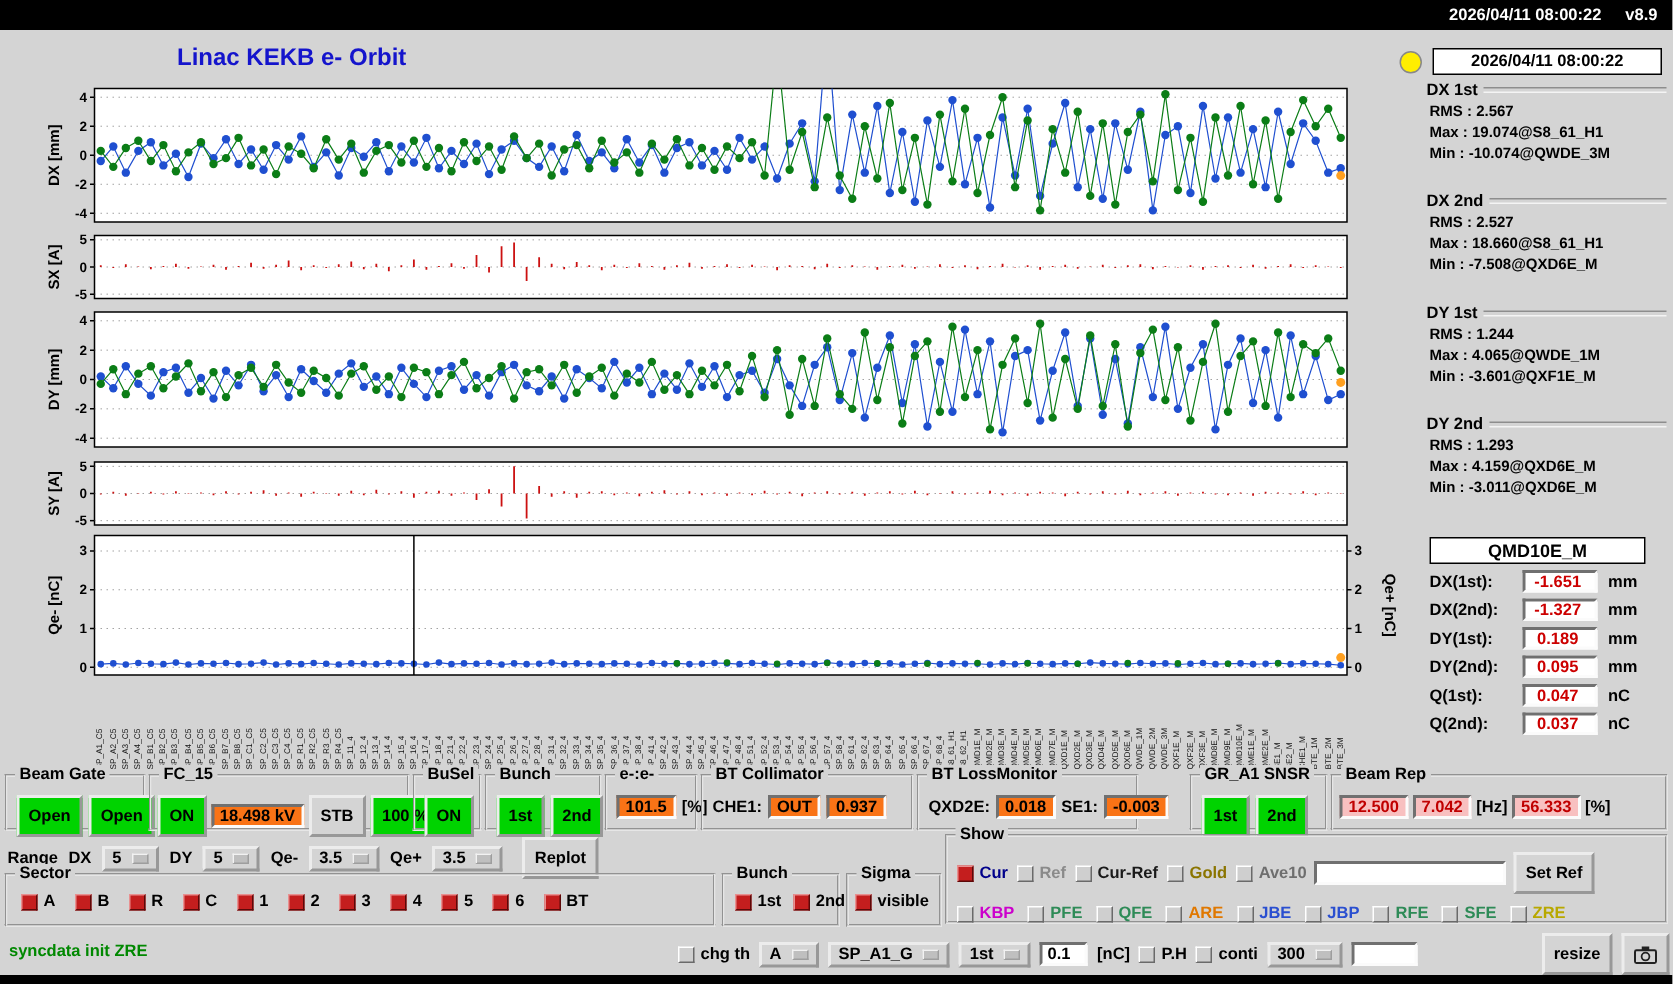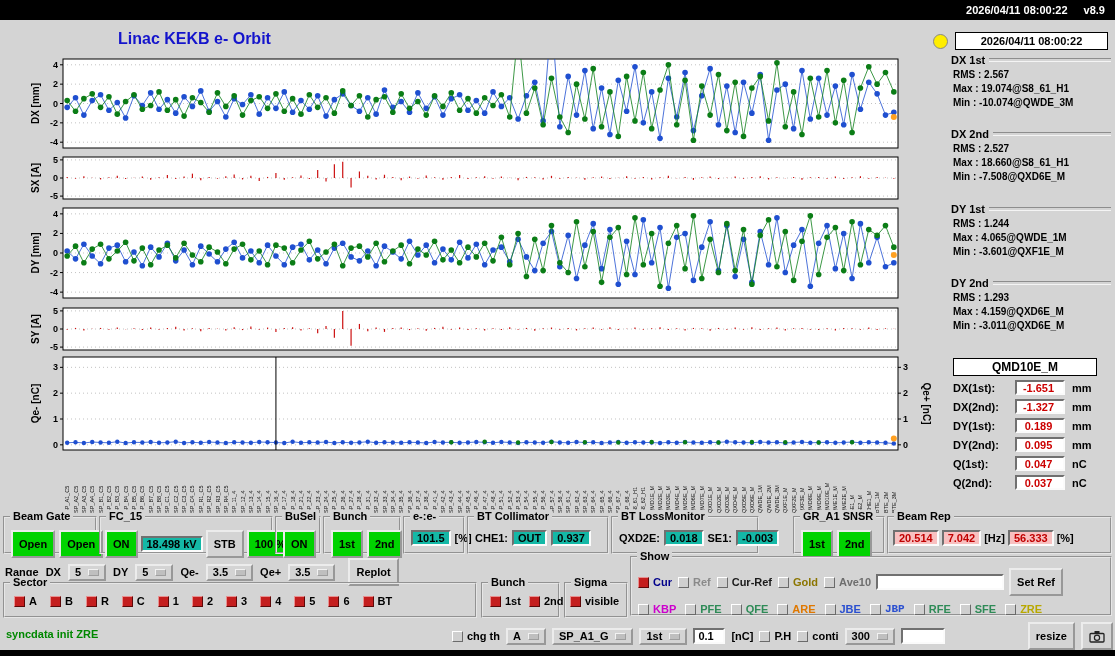--- a/index.html
+++ b/index.html
@@ -27,21 +27,21 @@
   .qmd-unit{margin-left:7px;}
   #xlabels{position:absolute;left:0;top:452px;width:1115px;height:62px;overflow:hidden;}
   #xlabels span{position:absolute;top:1px;writing-mode:vertical-rl;transform:rotate(180deg);
                 font-size:5.5px;line-height:6px;height:60px;overflow:hidden;color:#111;}
   .grp{position:absolute;border:2px groove #e6e6e6;box-sizing:border-box;}
   .grp .lg{position:absolute;top:-8px;left:5px;background:#d4d4d4;padding:0 3px;font-size:11px;font-weight:bold;white-space:nowrap;}
   .grp .row{display:flex;align-items:center;gap:4px;padding:12px 4px 0 6px;}
   .btn{border:2px outset #ececec;background:#d4d4d4;font-size:11px;font-weight:bold;height:17px;
        display:inline-flex;align-items:center;justify-content:center;padding:12px 6px;box-sizing:border-box;white-space:nowrap;cursor:default;}
   .btn.green{background:#00d300;}
-  .val{background:#14b8a6;border:2px solid;border-color:#707070 #fbfbfb #fbfbfb #707070;font-size:11px;font-weight:bold;
+  .val{background:#f97316;border:2px solid;border-color:#707070 #fbfbfb #fbfbfb #707070;font-size:11px;font-weight:bold;
        height:16px;display:inline-flex;align-items:center;justify-content:center;padding:0 4px;box-sizing:border-box;white-space:nowrap;}
   .val.pink{background:#f8c0c0;color:#c00000;}
   .sl{font-size:11px;font-weight:bold;white-space:nowrap;}
   .opt{display:inline-flex;align-items:center;gap:7px;border:2px outset #ececec;background:#d4d4d4;
        padding:0 5px;font-size:11px;font-weight:bold;height:17px;box-sizing:border-box;white-space:nowrap;}
   .opt .dash{width:9px;height:5px;border:1px outset #f2f2f2;background:#bfbfbf;}
   .cb-item{display:inline-flex;align-items:center;gap:4px;font-size:11px;font-weight:bold;white-space:nowrap;}
   .cb{width:11px;height:11px;background:#cfcfcf;border:1px solid;border-color:#fff #6a6a6a #6a6a6a #fff;box-sizing:border-box;}
   .cb.on{background:#c41e1e;border-color:#e89090 #5c0808 #5c0808 #e89090;}
   .cbrow{display:flex;align-items:center;gap:6px;}
@@ -1154,21 +1154,21 @@
 <div class="grp" style="left:793px;top:516px;width:92px;height:38px">
   <span class="lg">GR_A1 SNSR</span>
   <div class="row">
     <span class="btn green">1st</span>
     <span class="btn green">2nd</span>
   </div>
 </div>
 <div class="grp" style="left:887px;top:516px;width:225px;height:38px">
   <span class="lg">Beam Rep</span>
   <div class="row" style="gap:3px;padding-left:4px">
-    <span class="val pink">20.514</span>
+    <span class="val pink">12.500</span>
     <span class="val pink">7.042</span>
     <span class="sl">[Hz]</span>
     <span class="val pink">56.333</span>
     <span class="sl">[%]</span>
   </div>
 </div>
 
 <div class="rowabs" style="left:5px;top:558px">
   <span class="sl">Range</span>
   <span class="sl">DX</span>
@@ -1238,21 +1238,21 @@
       <span class="cb-item">
         <span class="cb"></span>
         <span style="color: rgb(224, 120, 0);">ARE</span>
       </span>
       <span class="cb-item">
         <span class="cb"></span>
         <span style="color: rgb(42, 79, 208);">JBE</span>
       </span>
       <span class="cb-item">
         <span class="cb"></span>
-        <span style="color: rgb(42, 79, 208); font-family: Liberation Mono, monospace;">JBP</span>
+        <span style="color: rgb(42, 79, 208);">JBP</span>
       </span>
       <span class="cb-item">
         <span class="cb"></span>
         <span style="color: rgb(46, 139, 87);">RFE</span>
       </span>
       <span class="cb-item">
         <span class="cb"></span>
         <span style="color: rgb(46, 139, 87);">SFE</span>
       </span>
       <span class="cb-item">

